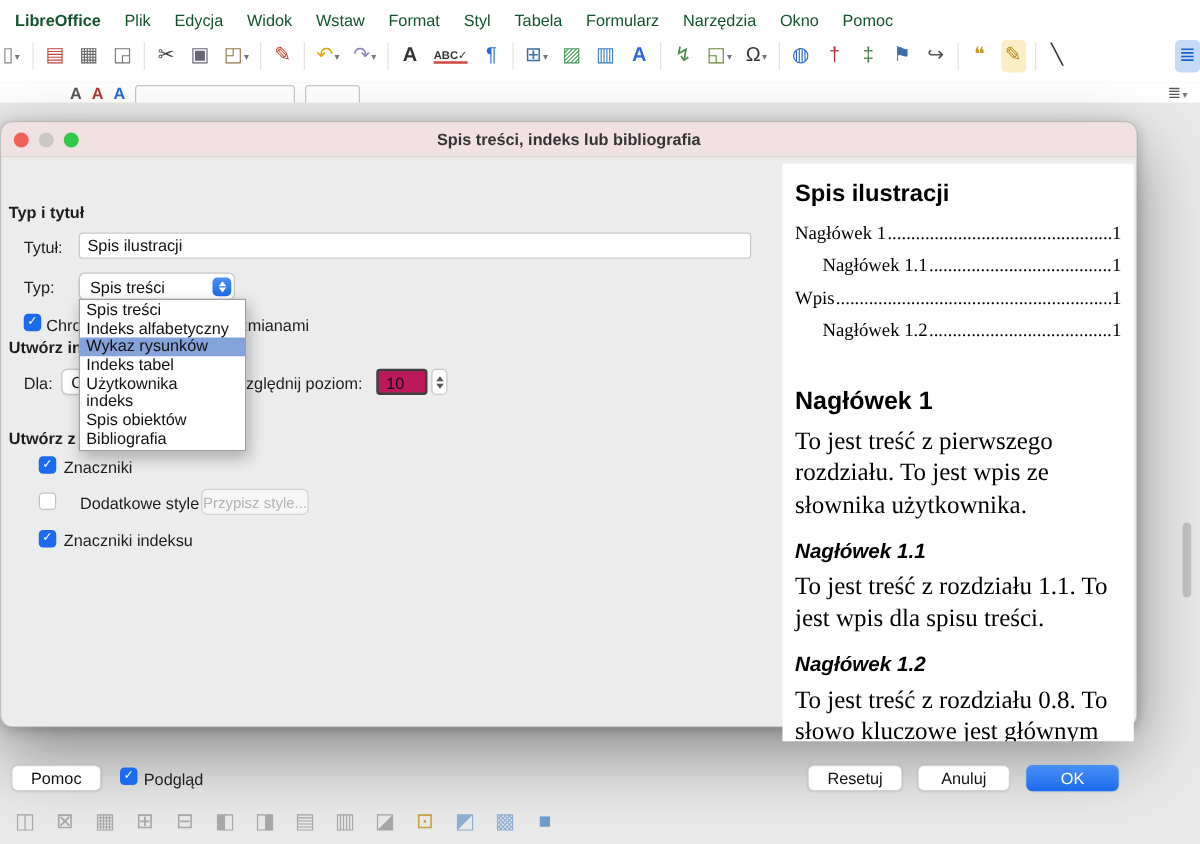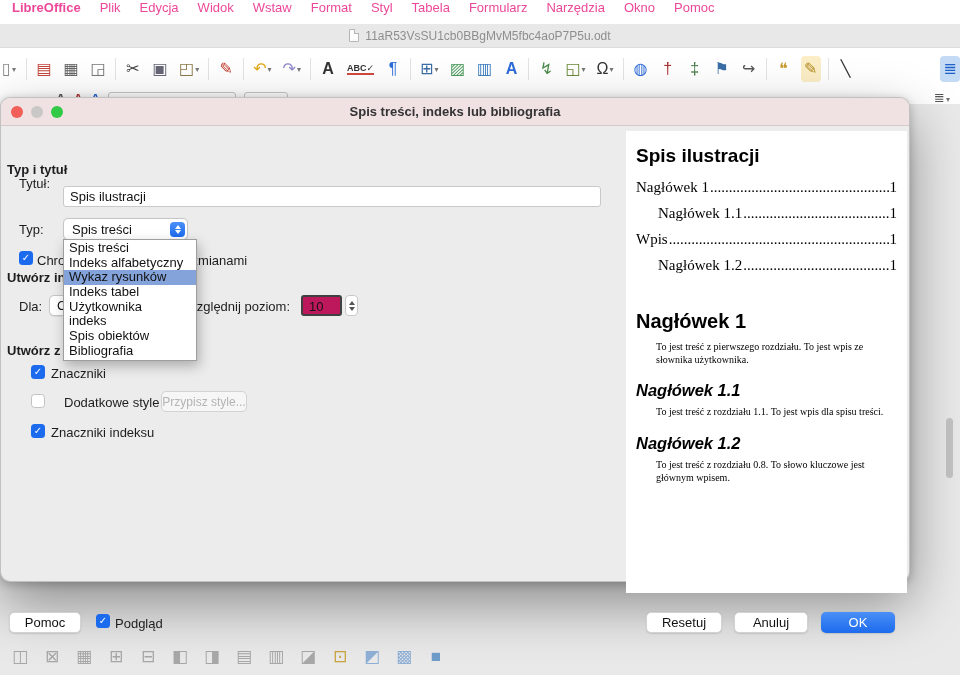--- a/index.html
+++ b/index.html
@@ -1,22 +1,22 @@
 <!DOCTYPE html>
 <html style="--accent: #1c6bee; --accent-light: #4b8ff7; --selection: #84a3da; --header-tint: #f0e1e3;"><head>
 <meta charset="utf-8">
 <style>
   * { margin:0; padding:0; box-sizing:border-box; }
   html,body { width:960px; height:675px; overflow:hidden; background:#e9e9e9;
               font-family:"Liberation Sans","DejaVu Sans",sans-serif; }
   .screen { position:relative; width:960px; height:675px; }
 
   
-  .menubar { height:24px; background:#fff; display:flex; align-items:flex-start;
-             gap:19px; padding:0 12px; font-size:13px; color:#ec4899; }
+  .menubar { height:24px; background:#fff; display:flex; align-items:flex-end;
+             gap:19px; padding:0 12px; font-size:13px; color:#14532d; }
   .menu-app { font-weight:700; }
   #menu-items { display:flex; gap:19px; }
   .menu-item { cursor:default; }
 
   
   .titlebar { height:24px; background:#e8e8e8; border-bottom:1px solid #dcdcdc;
               display:flex; align-items:center; justify-content:center; gap:6px;
               font-size:12px; color:#8e8e8e; }
   .doc-icon { width:10px; height:13px; background:#fdfdfd; border:1px solid #b5b5b5;
               border-radius:1px; position:relative; }
@@ -113,21 +113,21 @@
 
   
   .preview { position:absolute; left:625px; top:33px; width:281px; height:462px; background:#fff;
              padding:12px 10px 0 10px; overflow:hidden; color:#000; }
   .pv-title { font-size:19px; font-weight:700; margin:2px 0 12px 0; }
   .toc-line { display:flex; align-items:baseline; font-family:"Liberation Serif","DejaVu Serif",serif;
               font-size:15px; margin-bottom:9px; }
   .toc-dots { flex:1; overflow:hidden; white-space:nowrap; margin:0 1px; }
   .pv-h1 { font-size:20px; font-weight:700; margin:36px 0 8px 0; }
   .pv-h2 { font-size:16.5px; font-weight:700; font-style:italic; margin:15px 0 6px 0; }
-  .pv-p  { font-family:"Liberation Serif","DejaVu Serif",serif; font-size:10px; line-height:1.27;margin-left:20px; }
+  .pv-p  { font-family:"Liberation Serif","DejaVu Serif",serif; font-size:20px; line-height:1.27; }
 </style>
 </head>
 <body>
 
 <div class="screen">
 
   <div class="menubar">
     <span class="menu-app">LibreOffice</span>
     <span id="menu-items">
         <span class="menu-item">Plik</span>
@@ -137,24 +137,20 @@
         <span class="menu-item">Format</span>
         <span class="menu-item">Styl</span>
         <span class="menu-item">Tabela</span>
         <span class="menu-item">Formularz</span>
         <span class="menu-item">Narzędzia</span>
         <span class="menu-item">Okno</span>
         <span class="menu-item">Pomoc</span>
       </span>
   </div>
 
-  <div class="titlebar">
-    <span class="doc-icon"></span>
-    <span>11aR53VsSU1cb0BBgMvM5fbc4aoP7P5u.odt</span>
-  </div>
 
   <div class="toolbar" id="main-toolbar">
       <span class="tb-icon">
         <span class="tb-glyph" style="color: rgb(138, 138, 138);">▯</span>
         <span class="tb-caret">▾</span>
       </span>
       <span class="tb-sep"></span>
       <span class="tb-icon">
         <span class="tb-glyph" style="color: rgb(195, 74, 63);">▤</span>
       </span>
@@ -288,21 +284,21 @@
     <div class="dlg-header">
       <span class="tl tl-red"></span>
       <span class="tl tl-yellow"></span>
       <span class="tl tl-green"></span>
       <span>Spis treści, indeks lub bibliografia</span>
     </div>
 
 
     <div class="lbl sect" style="left:6px; top:64px;">Typ i tytuł</div>
 
-    <div class="lbl" style="left:18px; top:78px;">Tytuł:</div>
+    <div class="lbl" style="left:18px; top:92px;">Tytuł:</div>
     <input class="input" style="left: 62px; top: 88px; width: 538px; height: 21px;" value="Spis ilustracji">
 
     <div class="lbl" style="left:18px; top:124px;">Typ:</div>
     <div class="combo" style="left:62px; top:120px; width:125px; height:22px;">
       <span>Spis treści</span>
       <span class="stepper">
           <i class="up"></i>
           <i class="dn"></i>
         </span>
     </div>

